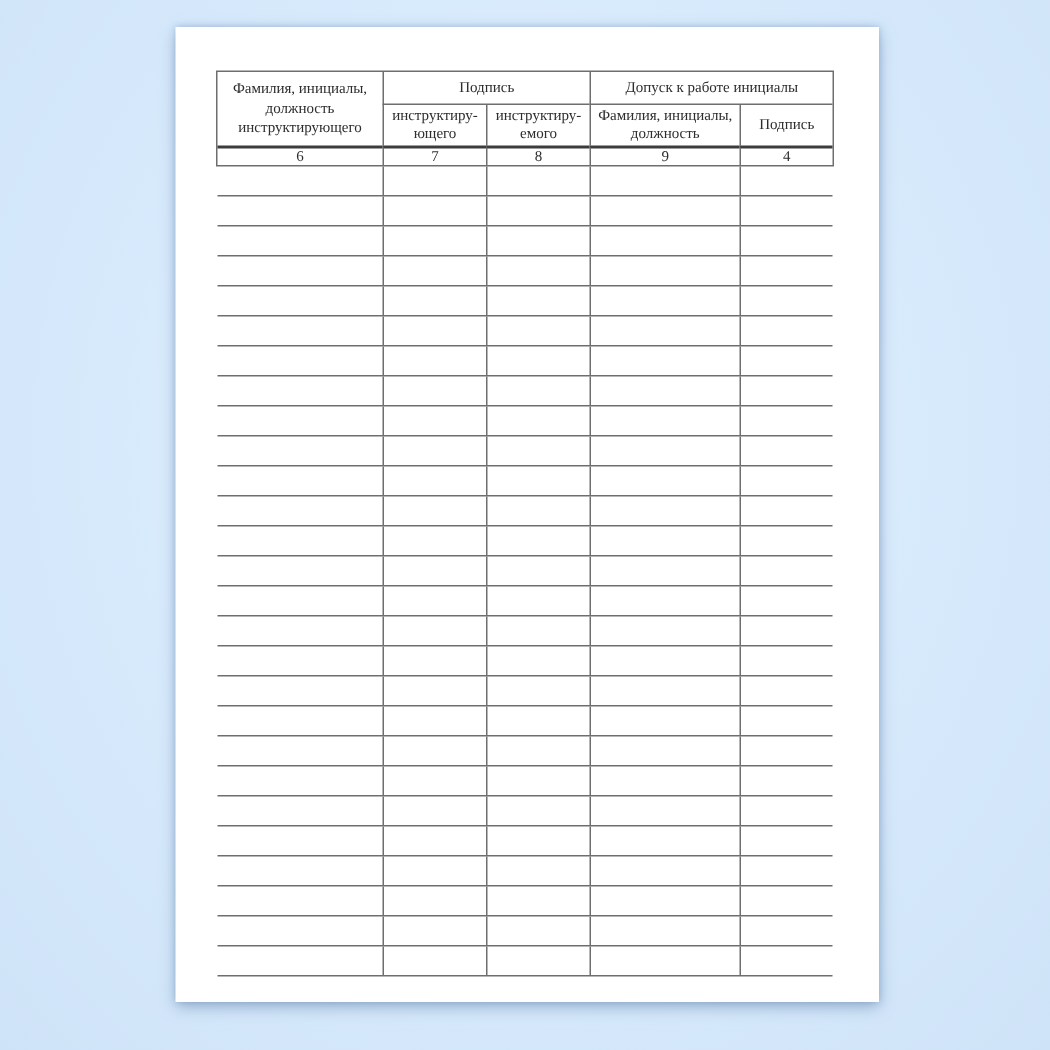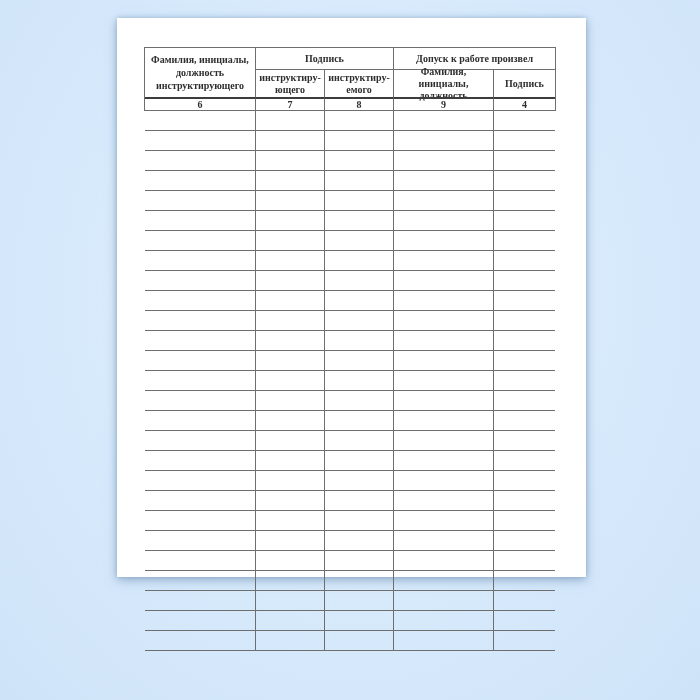--- a/index.html
+++ b/index.html
@@ -14,24 +14,23 @@
     position:relative;
     width:700px;height:700px;
     background:radial-gradient(ellipse at 50% 42%, #e3f1fd 0%, #d7eafc 55%, #cfe3f8 100%);
     overflow:hidden;
     font-family:"Liberation Serif","DejaVu Serif",serif;
     color:var(--text);
   }
   .page{
     position:absolute;
     left:117px;top:18px;
-    width:469px;height:559px;
+    width:469px;height:650px;
     background:var(--page);
     box-shadow:0 3px 10px rgba(95,128,168,0.55), 0 0 4px rgba(95,128,168,0.35);
-    font-weight:bold;
   }
   .jtable{
     position:absolute;
     left:27px;top:29px;
     width:412px;
   }
   
   .thead{
     display:grid;
     grid-template-columns:110px 69px 69px 100px 62px;
@@ -86,21 +85,21 @@
 
 <div class="stage">
   <div class="page">
     <div class="jtable">
 
       <div class="thead">
         <div class="hc h-col6">Фамилия, инициалы,
 должность
 инструктирующего</div>
         <div class="hc h-group-sig">Подпись</div>
-        <div class="hc h-group-adm">Допуск к работе произвел</div>
+        <div class="hc h-group-adm">Допуск к работе инициалы</div>
         <div class="hc h-col7">инструктиру-
 ющего</div>
         <div class="hc h-col8">инструктиру-
 емого</div>
         <div class="hc h-col9">Фамилия, инициалы,
 должность</div>
         <div class="hc h-col10">Подпись</div>
 
         <div class="num n0">6</div>
         <div class="num n1">7</div>

